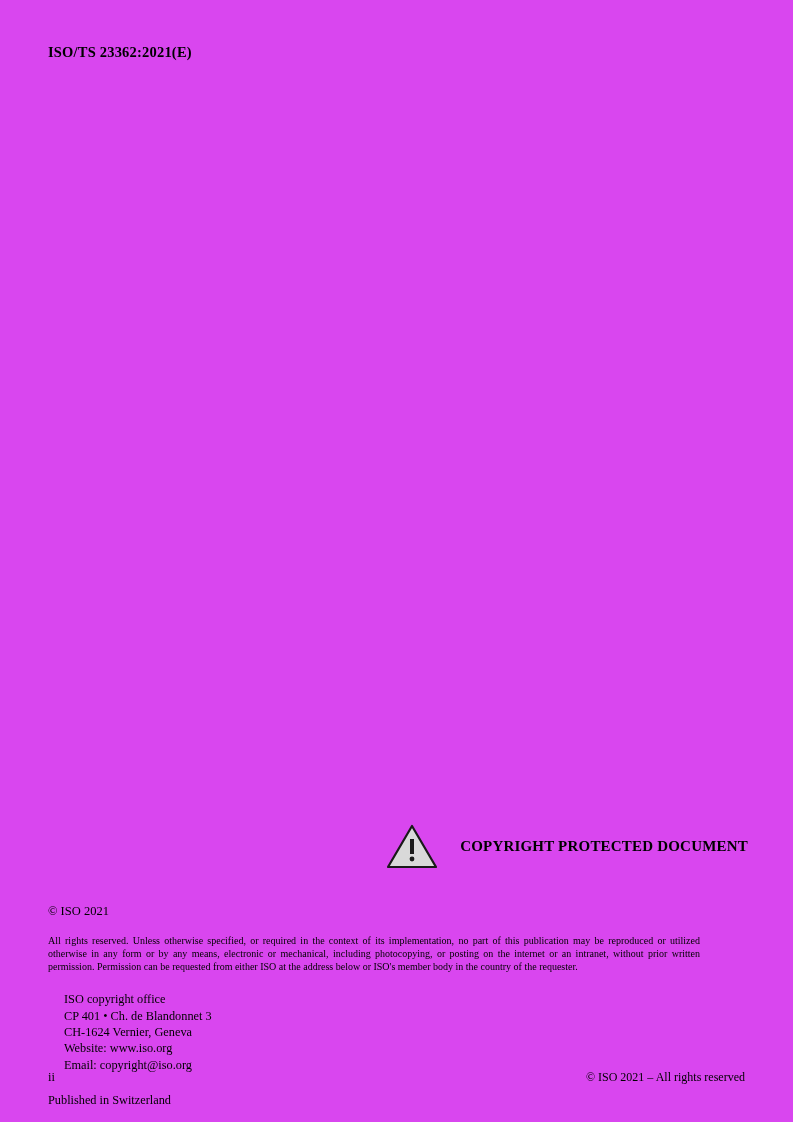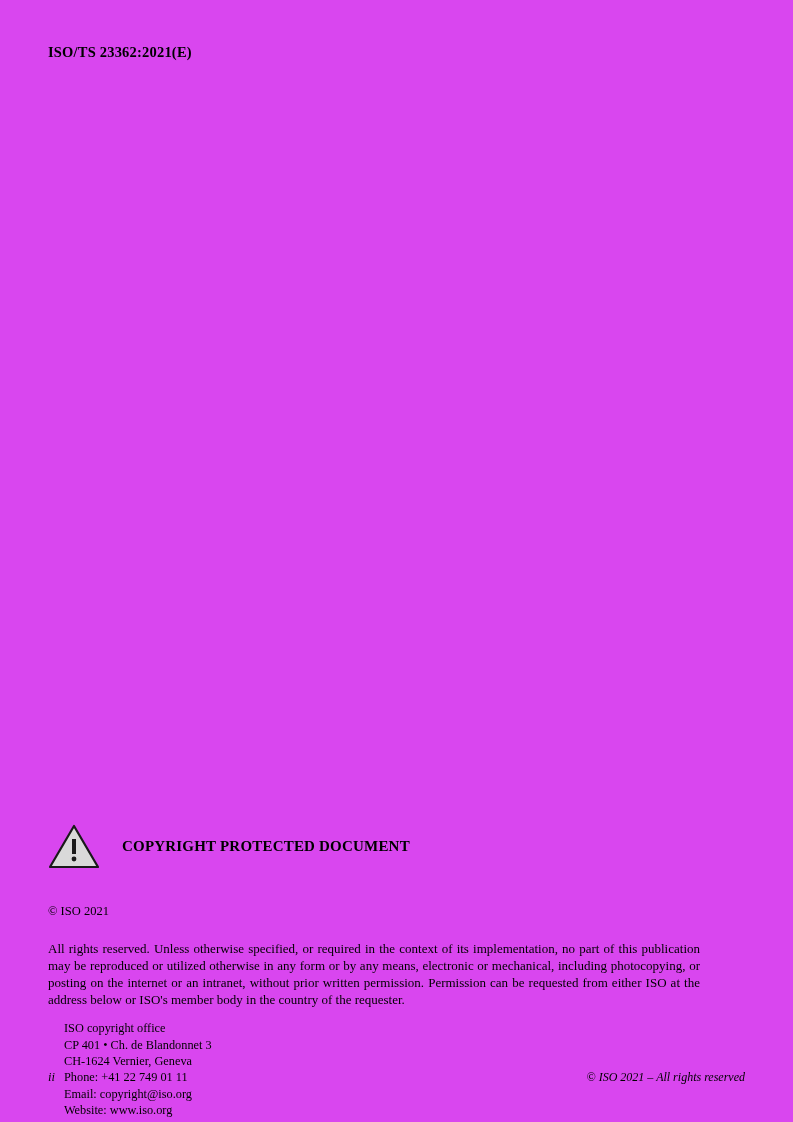--- a/index.html
+++ b/index.html
@@ -31,20 +31,21 @@
     position: absolute;
     left: 48px;
     top: 820px;
     width: 700px;
   }
 
   .cpd-row {
     display: flex;
     align-items: center;
     height: 52px;
+    justify-content: flex-end;
   }
 
   .warn-icon {
     width: 52px;
     height: 46px;
     flex: 0 0 52px;
     display: block;
   }
 
   .cpd-title {
@@ -55,49 +56,48 @@
     letter-spacing: 0.2px;
   }
 
   .copy-line {
     font-size: 12.5px;
     margin-top: 32px;
     line-height: 1.25;
   }
 
   .rights-para {
-    font-size: 13px;
+    font-size: 10px;
     line-height: 1.32;
     text-align: justify;
-    margin-top: 20px;
+    margin-top: 14px;
     width: 652px;
   }
 
   .address {
-    margin-top: 12px;
+    margin-top: 18px;
     margin-left: 16px;
     font-size: 12.3px;
     line-height: 1.33;
   }
 
   .published {
     margin-top: 20px;
     font-size: 12.3px;
   }
 
   .footer {
     position: absolute;
     left: 48px;
     right: 48px;
     top: 1070px;
     display: flex;
     justify-content: space-between;
     align-items: baseline;
     font-size: 12.5px;
-    font-style: italic;
   }
   .footer-left {
     font-size: 12.5px;
   }
   .footer-right {
     font-size: 12px;
     margin-left: 24px;
   }
 </style>
 </head>
@@ -119,23 +119,22 @@
     </div>
 
     <div class="copy-line">©  ISO 2021</div>
 
     <div class="rights-para">All rights reserved. Unless otherwise specified, or required in the context of its implementation, no part of this publication may be reproduced or utilized otherwise in any form or by any means, electronic or mechanical, including photocopying, or posting on the internet or an intranet, without prior written permission. Permission can be requested from either ISO at the address below or ISO's member body in the country of the requester.</div>
 
     <div class="address">
       <div>ISO copyright office</div>
       <div>CP 401 • Ch. de Blandonnet 3</div>
       <div>CH-1624 Vernier, Geneva</div>
-      <div>Phone: +41 22 749 01 11</div>
+      <div>Website: www.iso.org</div>
       <div>Email: copyright@iso.org</div>
-      <div>Website: www.iso.org</div>
     </div>
 
     <div class="published">Published in Switzerland</div>
   </div>
 
   <div class="footer">
     <div class="footer-left">ii</div>
     <div class="footer-right">© ISO 2021 – All rights reserved</div>
   </div>
 

